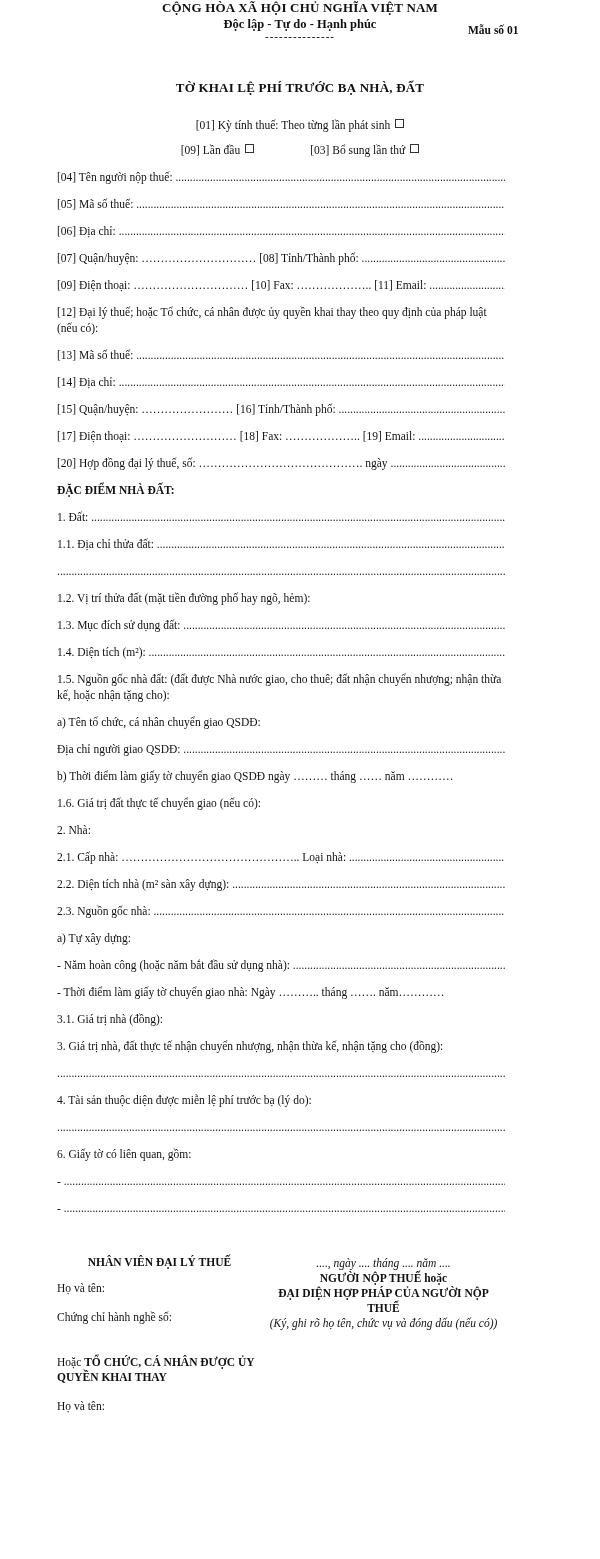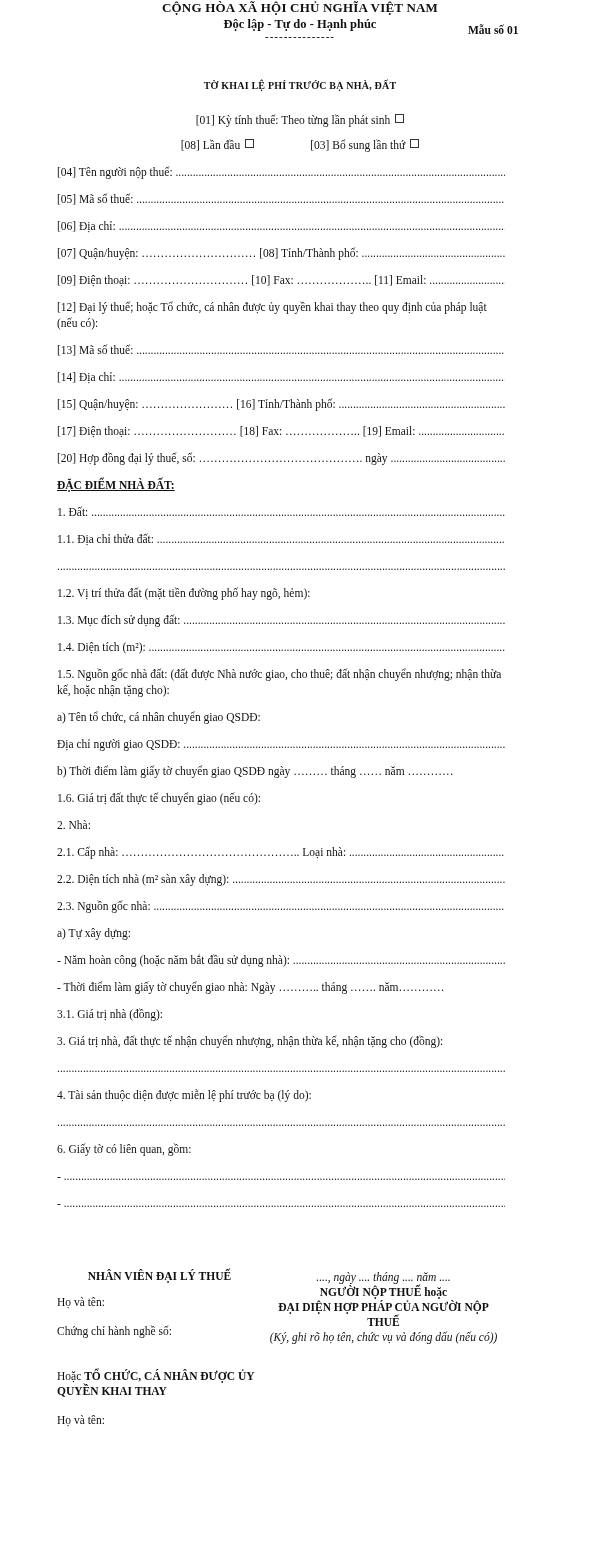--- a/index.html
+++ b/index.html
@@ -14,35 +14,35 @@
     box-sizing:border-box;
   }
   .form-number {
     position:absolute; top:24px; left:468px;
     font-weight:bold; font-size:11.5px; white-space:nowrap;
   }
   .head { text-align:center; }
   .national-title { font-weight:bold; font-size:13px; letter-spacing:.2px; }
   .motto { font-weight:bold; font-size:12.5px; margin-top:1px; }
   .head-divider { font-weight:bold; font-size:11px; line-height:8px; letter-spacing:1px; }
-  .doc-title { text-align:center; font-weight:bold; font-size:10px; margin-top:40px; letter-spacing:.2px; }
+  .doc-title { text-align:center; font-weight:bold; font-size:13px; margin-top:40px; letter-spacing:.2px; }
   .period-line { text-align:center; margin-top:23px; }
   .options-row { display:flex; justify-content:center; gap:56px; margin-top:13px; }
   .checkbox {
     display:inline-block; width:7px; height:7px;
     border:1px solid #333; margin-left:5px;
     vertical-align:baseline; transform:translateY(-1px);
   }
   .content { margin:13px 0 16px 57px; width:448px; }
   .line { margin-bottom:11px; line-height:16px; min-height:16px; }
-  .line.bold { font-weight:bold;text-decoration:underline; }
+  .line.bold { font-weight:bold; }
   .line.has-fill { display:flex; }
   .line.has-fill .txt { white-space:pre; flex:0 0 auto; }
   .fill { flex:1 1 auto; overflow:hidden; white-space:nowrap; color:#222; }
-  .signature { display:flex; margin:59px 0 0 57px; width:448px; }
+  .signature { display:flex; margin:40px 0 0 57px; width:448px; }
   .sig-left { width:205px; flex:0 0 auto; }
   .sig-right { flex:1 1 auto; text-align:center; }
   .sig-title { font-weight:bold; text-align:center; margin-bottom:14px; }
   .sig-label { margin-bottom:17px; }
   .sig-label.cert { margin-bottom:32px; }
   .sig-alt { line-height:15px; margin-bottom:15px; }
   .sig-alt b { font-weight:bold; }
   .sig-date { font-style:italic; line-height:15px; }
   .sig-signer { font-weight:bold; line-height:15px; }
   .sig-note { font-style:italic; line-height:15px; }
@@ -61,21 +61,21 @@
   </div>
 
   <div class="doc-title">TỜ KHAI LỆ PHÍ TRƯỚC BẠ NHÀ, ĐẤT</div>
 
   <div class="period-line">
     <span>[01] Kỳ tính thuế: Theo từng lần phát sinh</span><span class="checkbox"></span>
   </div>
 
   <div class="options-row">
     <span>
-      <span>[08] Lần đầu</span><span class="checkbox"></span>
+      <span>[09] Lần đầu</span><span class="checkbox"></span>
     </span>
     <span>
       <span>[03] Bổ sung lần thứ</span><span class="checkbox"></span>
     </span>
   </div>
 
   <div class="content">
       <div class="line has-fill">
         <span class="txt">[04] Tên người nộp thuế: </span>
         <span class="fill">............................................................................................................................................................................................................................................................................................</span>

